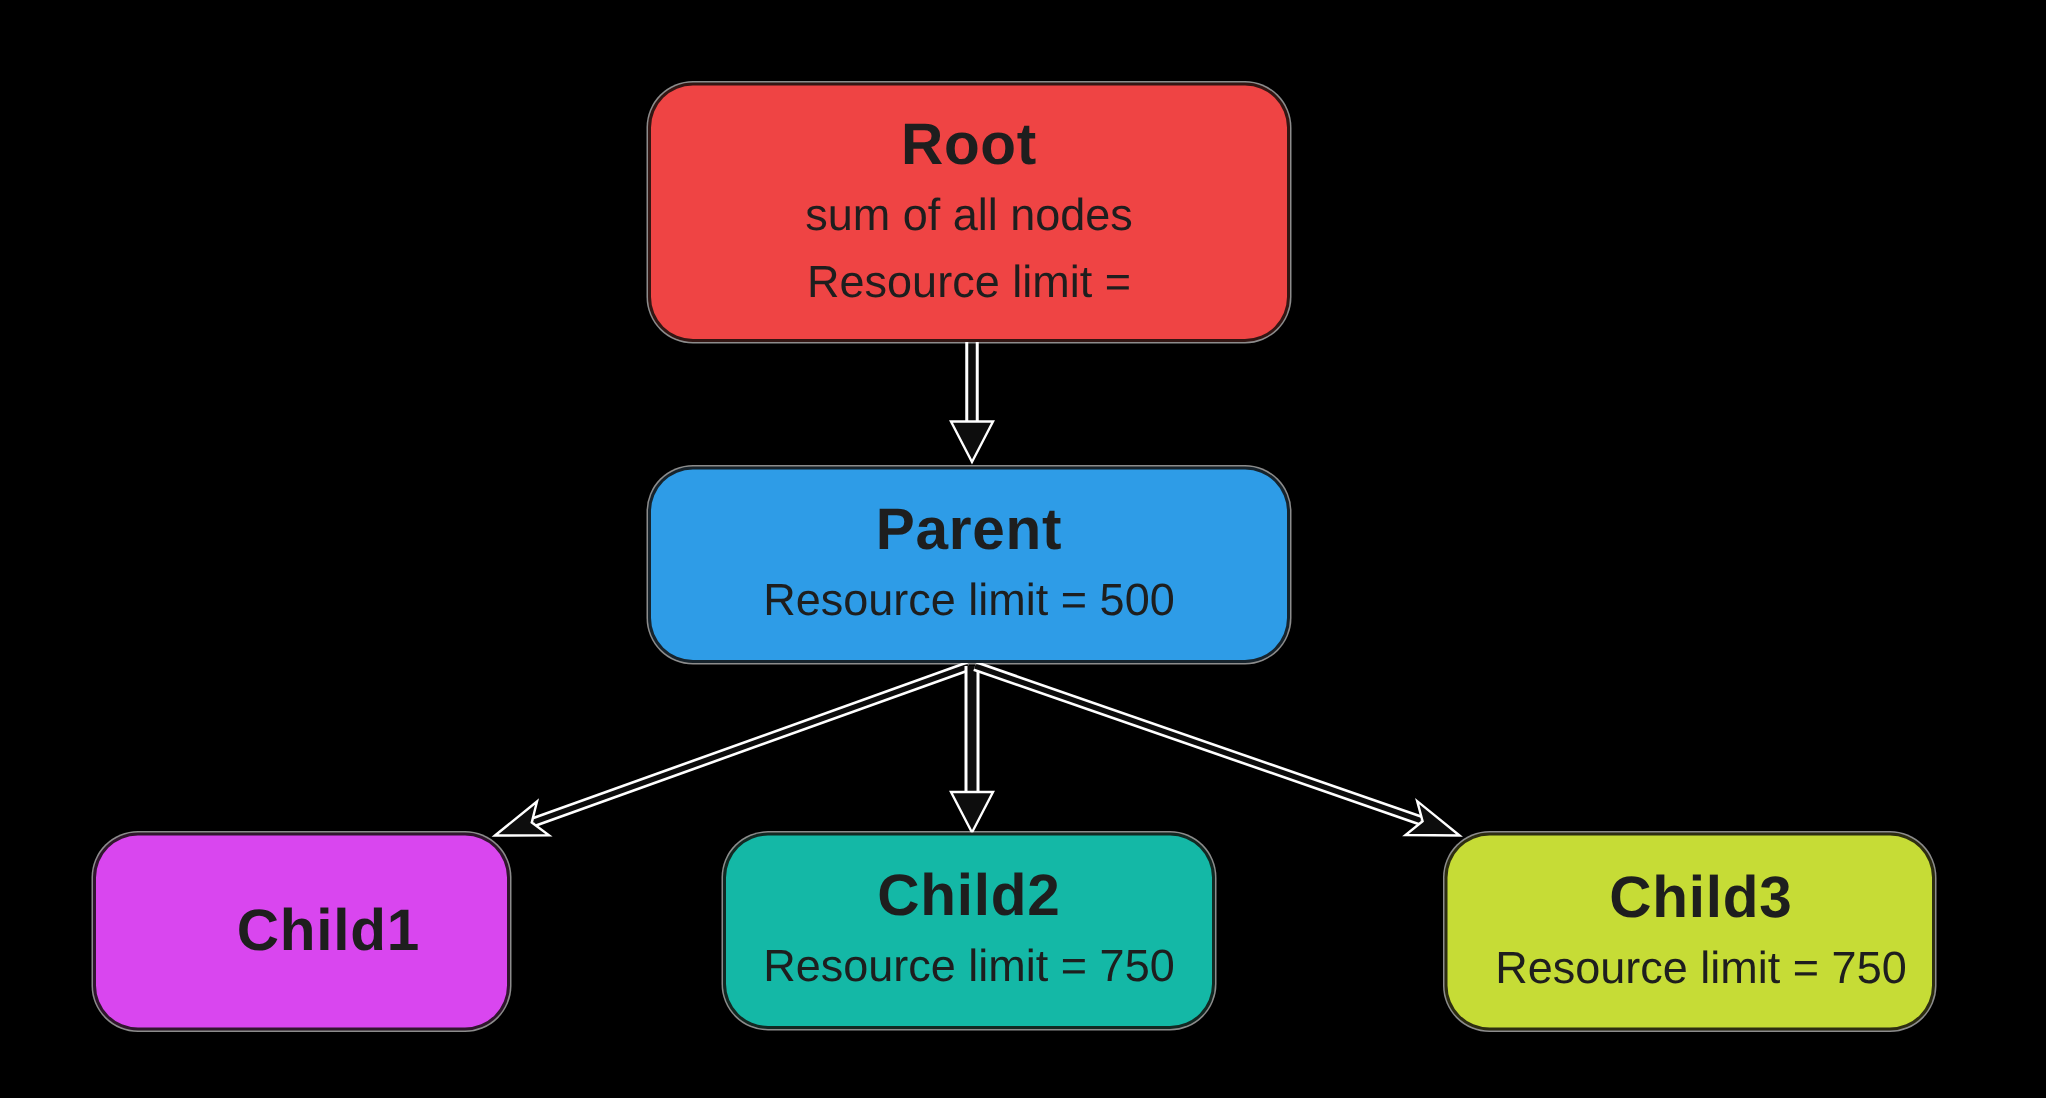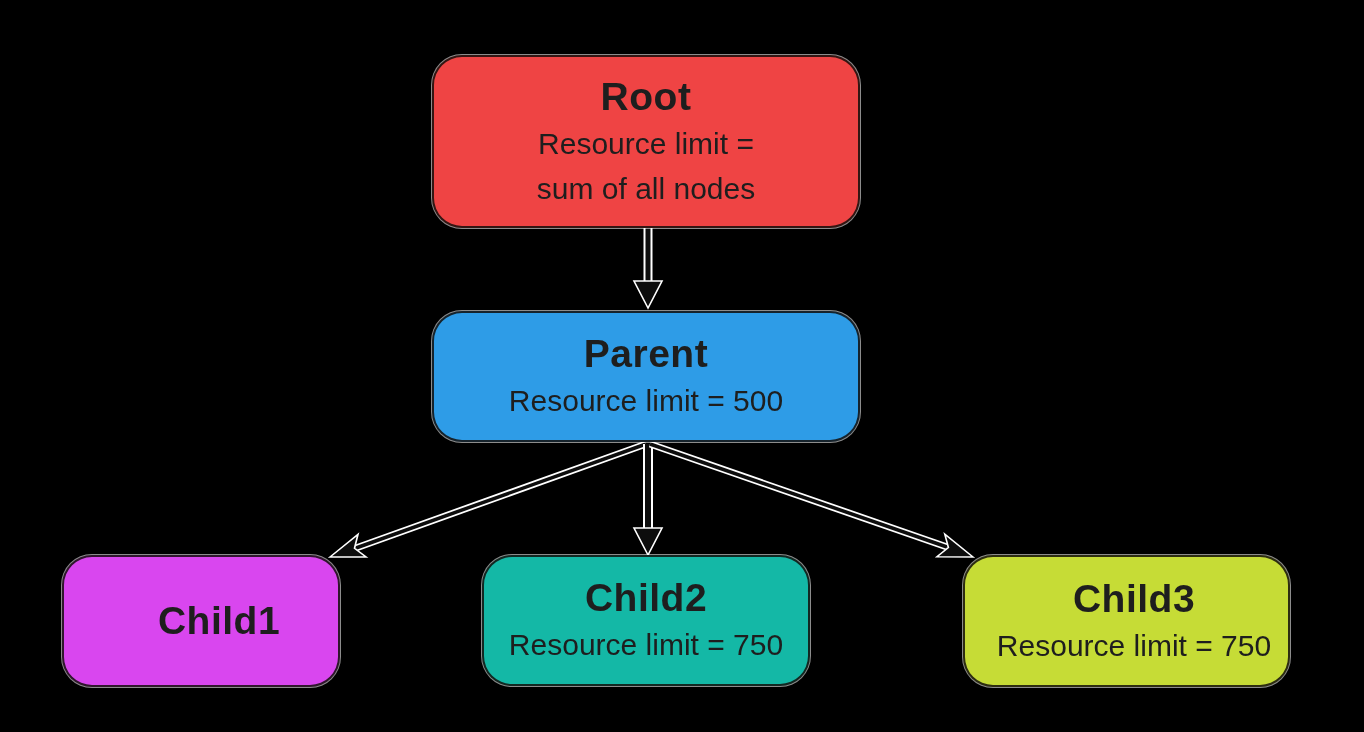--- a/index.html
+++ b/index.html
@@ -95,22 +95,22 @@
 
     <g>
       <line class="edge-under" x1="650" y1="444" x2="947" y2="547" stroke-width="7"></line>
       <line class="edge-core" x1="650" y1="444" x2="947" y2="547" stroke-width="3.5"></line>
       <polygon class="edge-head" points="973,557 944.8,534.1 948.4,547.5 937,556.7"></polygon>
     </g>
   </svg>
 
   <div class="node" id="node-root" style="background-color: #ef4444;">
     <div class="node-title">Root</div>
+    <div class="node-line">sum of all nodes</div>
     <div class="node-line">Resource limit =</div>
-    <div class="node-line">sum of all nodes</div>
   </div>
 
   <div class="node" id="node-parent" style="background-color: rgb(46, 156, 231);">
     <div class="node-title">Parent</div>
     <div class="node-line">Resource limit = 500</div>
   </div>
 
   <div class="node" id="node-child1" style="background-color: #d946ef; padding-left: 36px;">
     <div class="node-title">Child1</div>
   </div>

